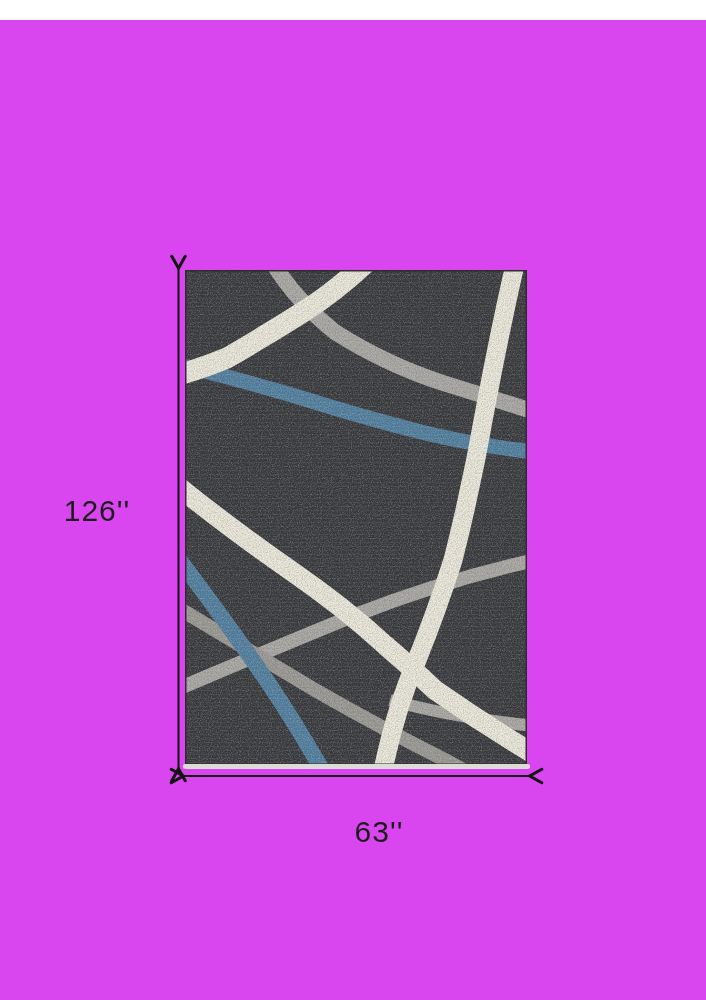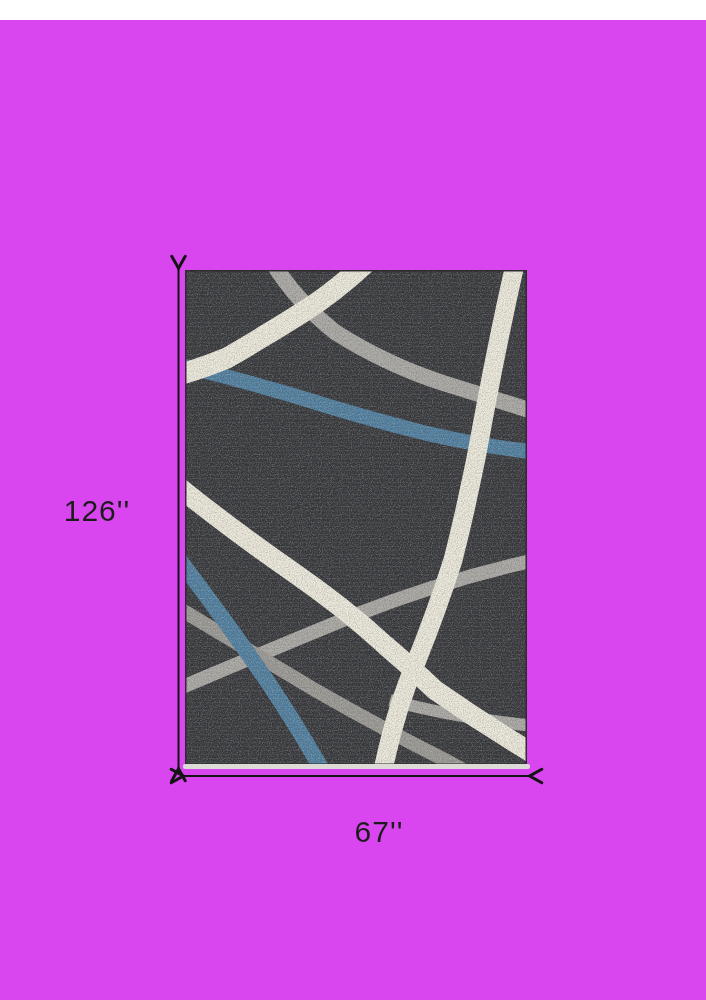--- a/index.html
+++ b/index.html
@@ -105,15 +105,15 @@
     <defs>
       <marker id="dimArrow" viewBox="0 0 12 12" refX="1.5" refY="6" markerWidth="9" markerHeight="9" orient="auto-start-reverse">
         <path d="M10,1.5 L2,6 L10,10.5" fill="none" stroke-width="2" stroke-linecap="round" stroke-linejoin="miter" stroke="#141414"></path>
       </marker>
     </defs>
     <line x1="178.5" y1="249" x2="178.5" y2="748" stroke-width="2" marker-start="url(#dimArrow)" marker-end="url(#dimArrow)" stroke="#141414"></line>
     <line x1="184" y1="756" x2="529" y2="756" stroke-width="2" marker-start="url(#dimArrow)" marker-end="url(#dimArrow)" stroke="#141414"></line>
   </svg>
 
   <div class="dim-label label-height">126''</div>
-  <div class="dim-label label-width">67''</div>
+  <div class="dim-label label-width">63''</div>
 
 </div>
 
 </body></html>

